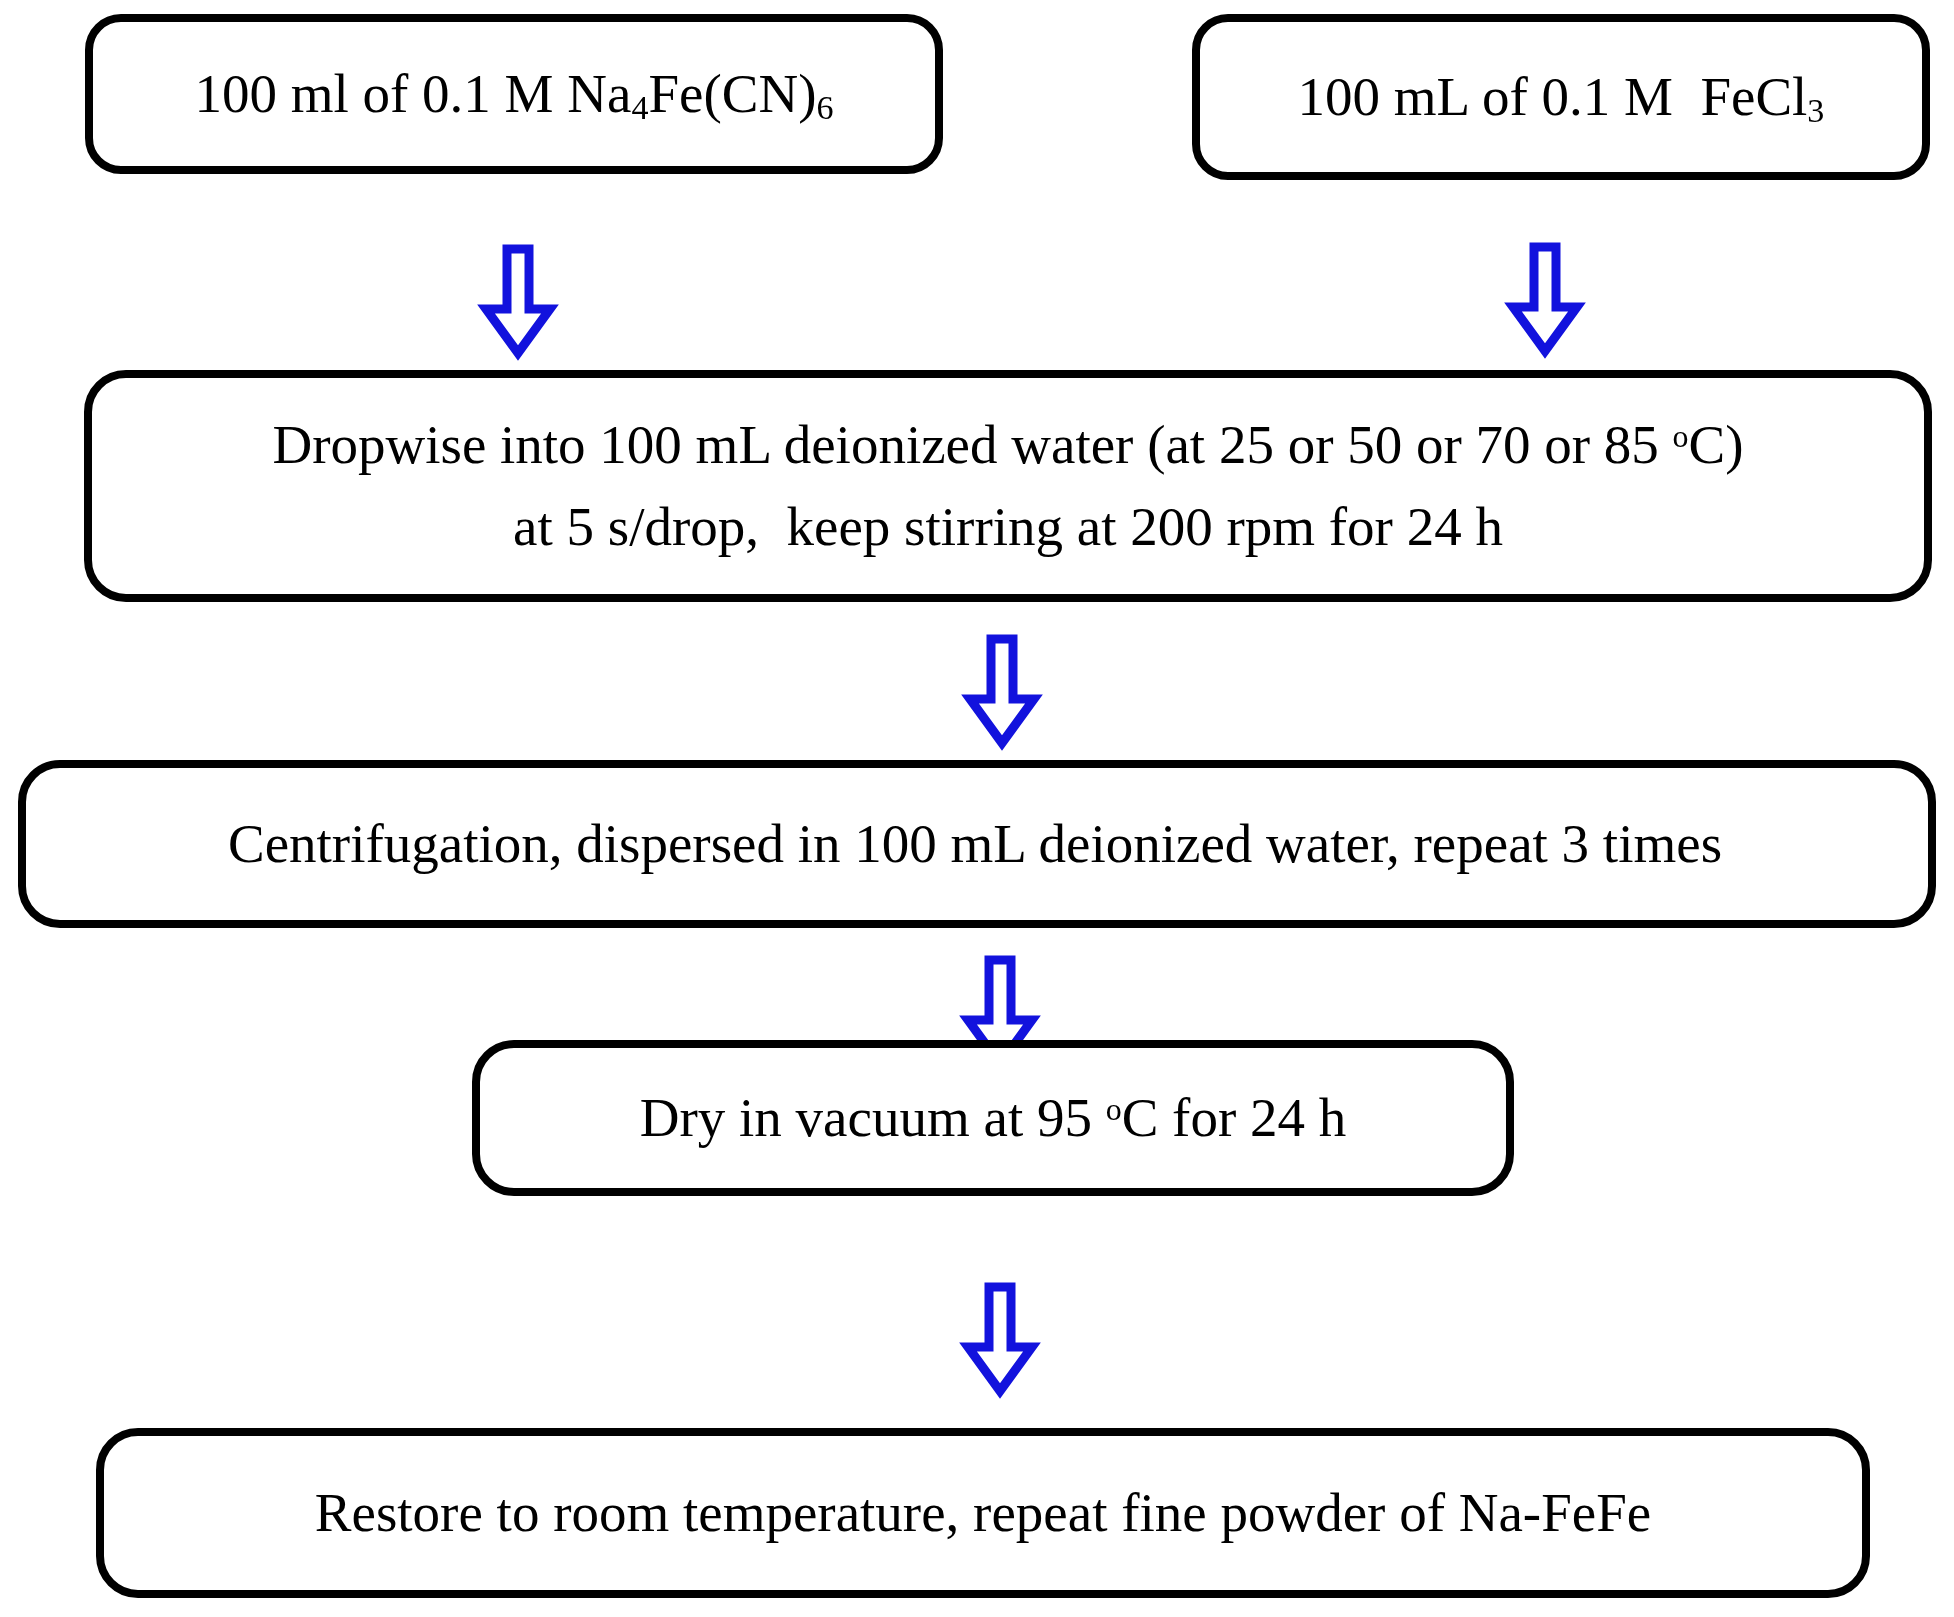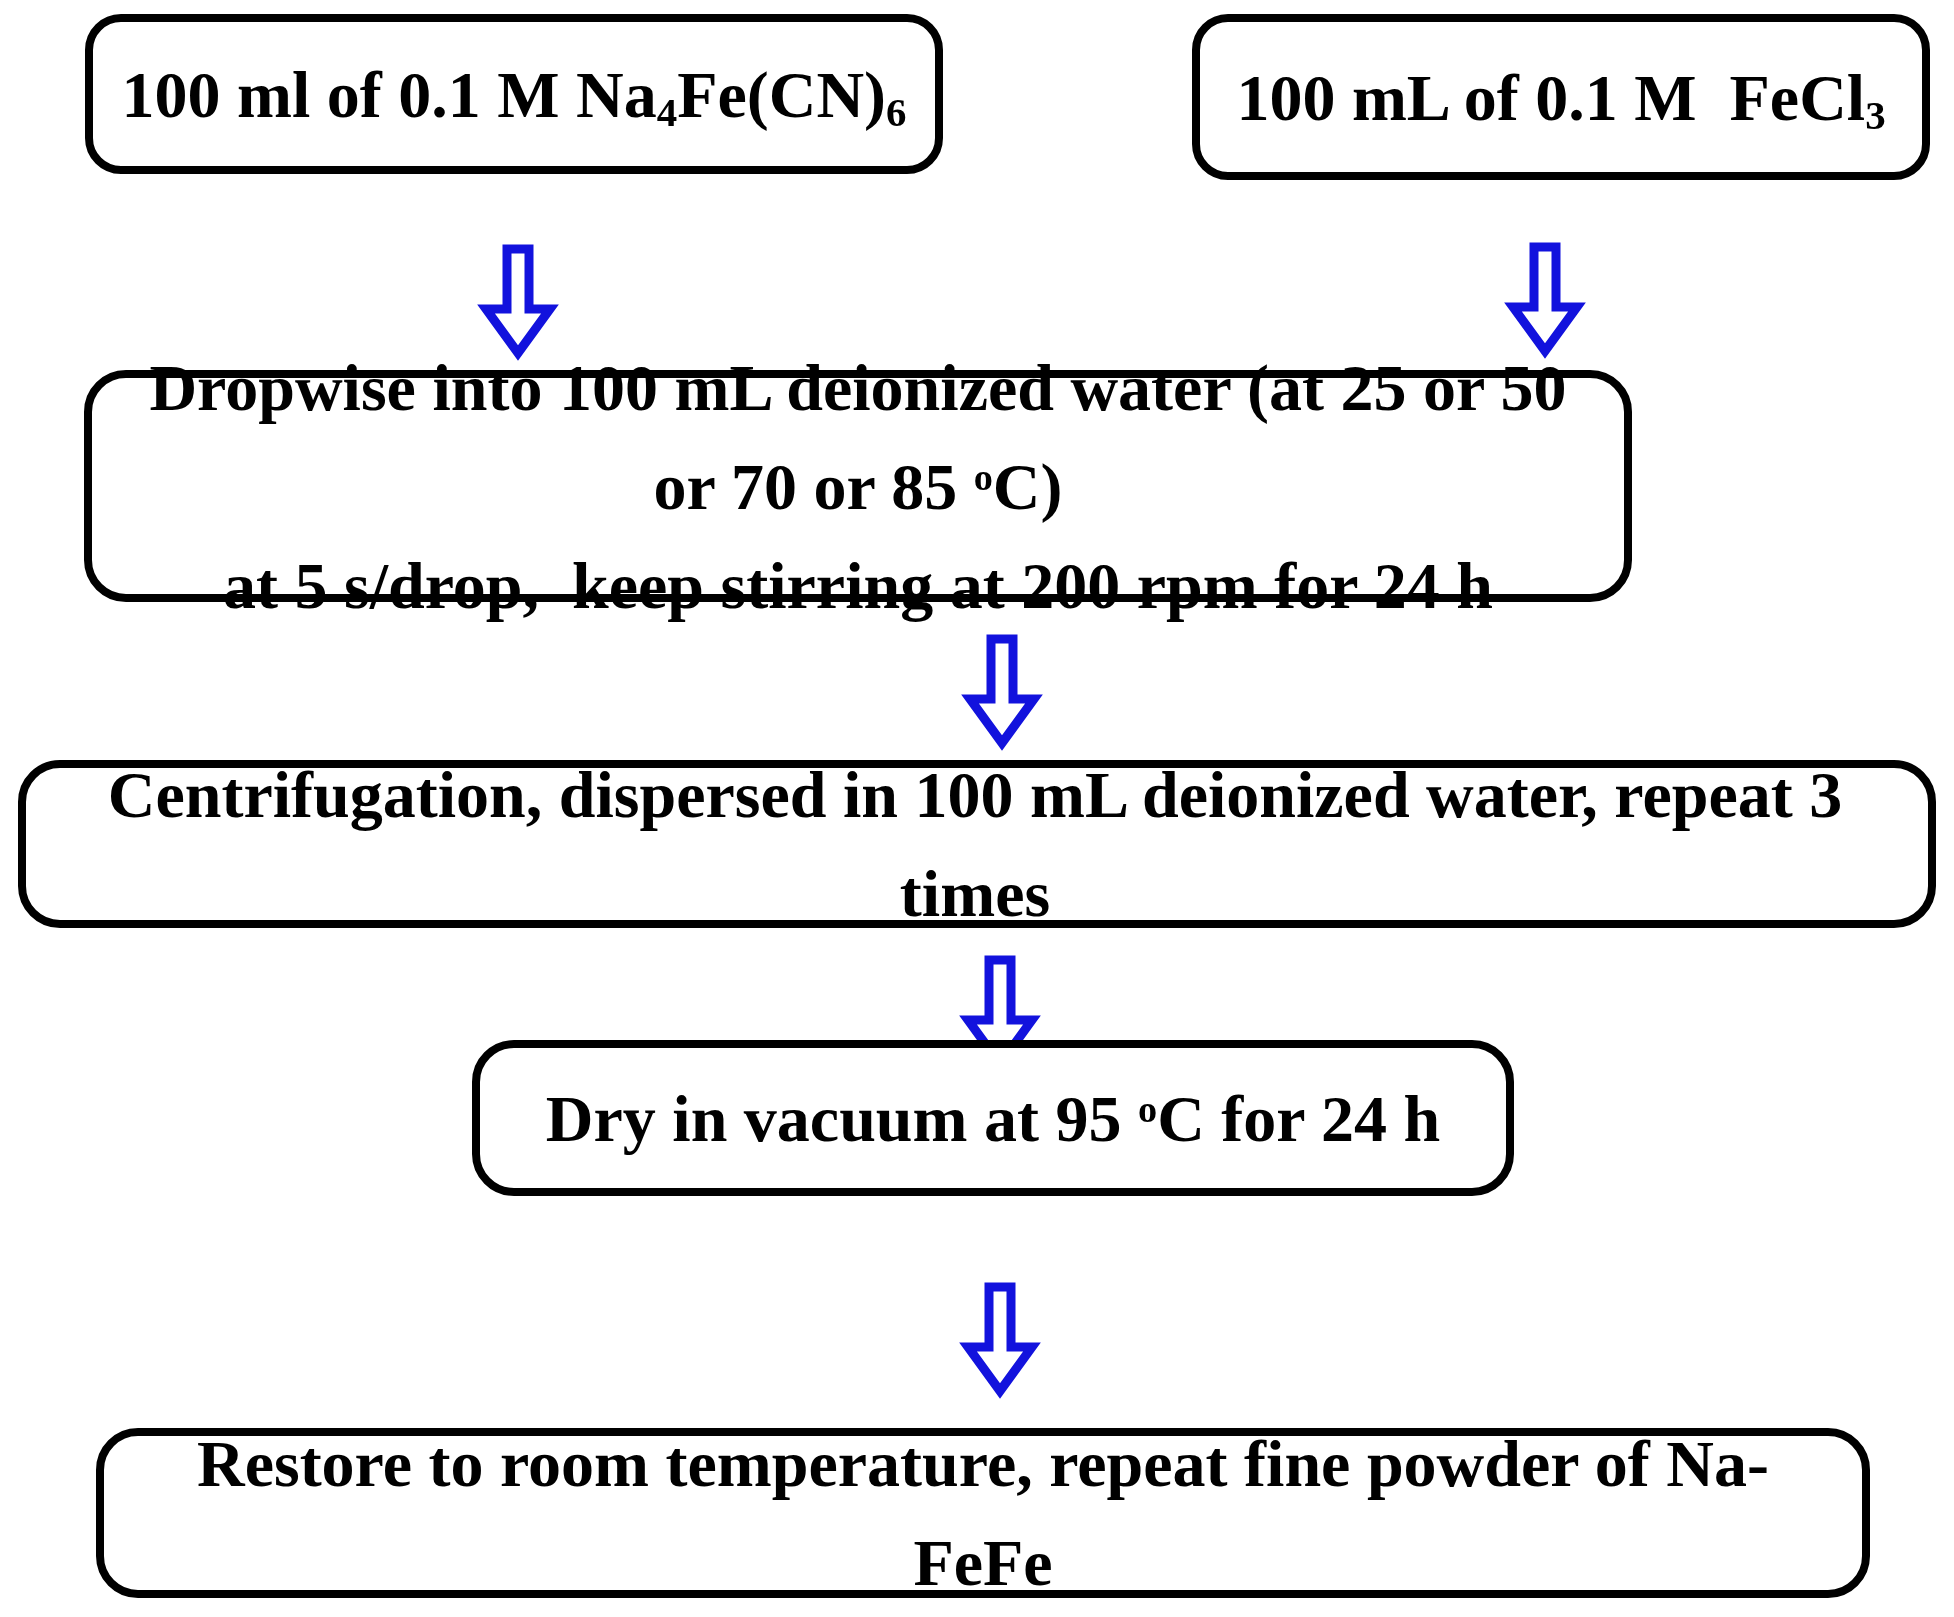--- a/index.html
+++ b/index.html
@@ -21,43 +21,43 @@
     border: 8px solid #000000;
     border-radius: 42px;
     background: #ffffff;
     display: flex;
     align-items: center;
     justify-content: center;
     text-align: center;
     padding: 0 24px;
   }
   .box-text {
-    font-weight: bold;
-    font-size: 66px;
+    font-weight: normal;
+    font-size: 55px;
     color: #000000;
     line-height: 1.5;
     white-space: pre-wrap;
   }
   .box-text sub {
     font-size: 62%;
     line-height: 0;
     position: relative;
     top: 0.22em;
     vertical-align: baseline;
   }
   .box-text sup {
     font-size: 58%;
     line-height: 0;
     position: relative;
     top: -0.48em;
     vertical-align: baseline;
   }
   #box-reactant-left  { left: 85px;   top: 14px;   width: 858px;  height: 160px; border-radius: 36px; }
   #box-reactant-right { left: 1192px; top: 14px;   width: 738px;  height: 166px; border-radius: 36px; }
-  #box-dropwise       { left: 84px;   top: 370px;  width: 1548px; height: 232px; }
+  #box-dropwise       { left: 84px;   top: 370px;  width: 1848px; height: 232px; }
   #box-centrifugation { left: 18px;   top: 760px;  width: 1918px; height: 168px; padding-left: 20px; }
   #box-dry            { left: 472px;  top: 1040px; width: 1042px; height: 156px; }
   #box-restore        { left: 96px;   top: 1428px; width: 1774px; height: 170px; }
 
   .arrow {
     position: absolute;
     overflow: visible;
   }
   .arrow path {
     fill: #ffffff;

